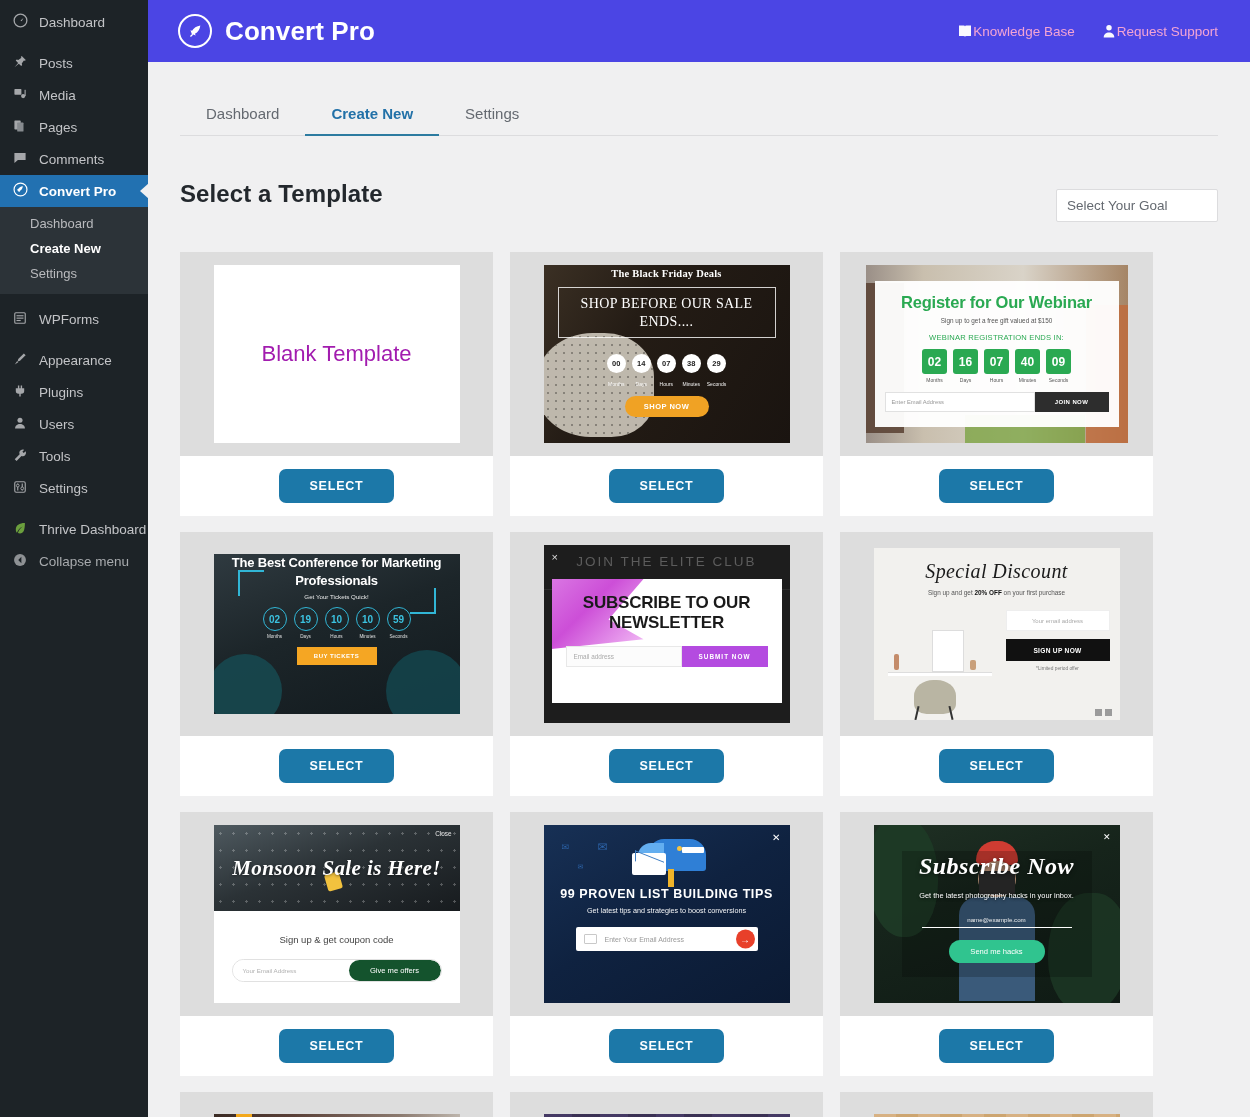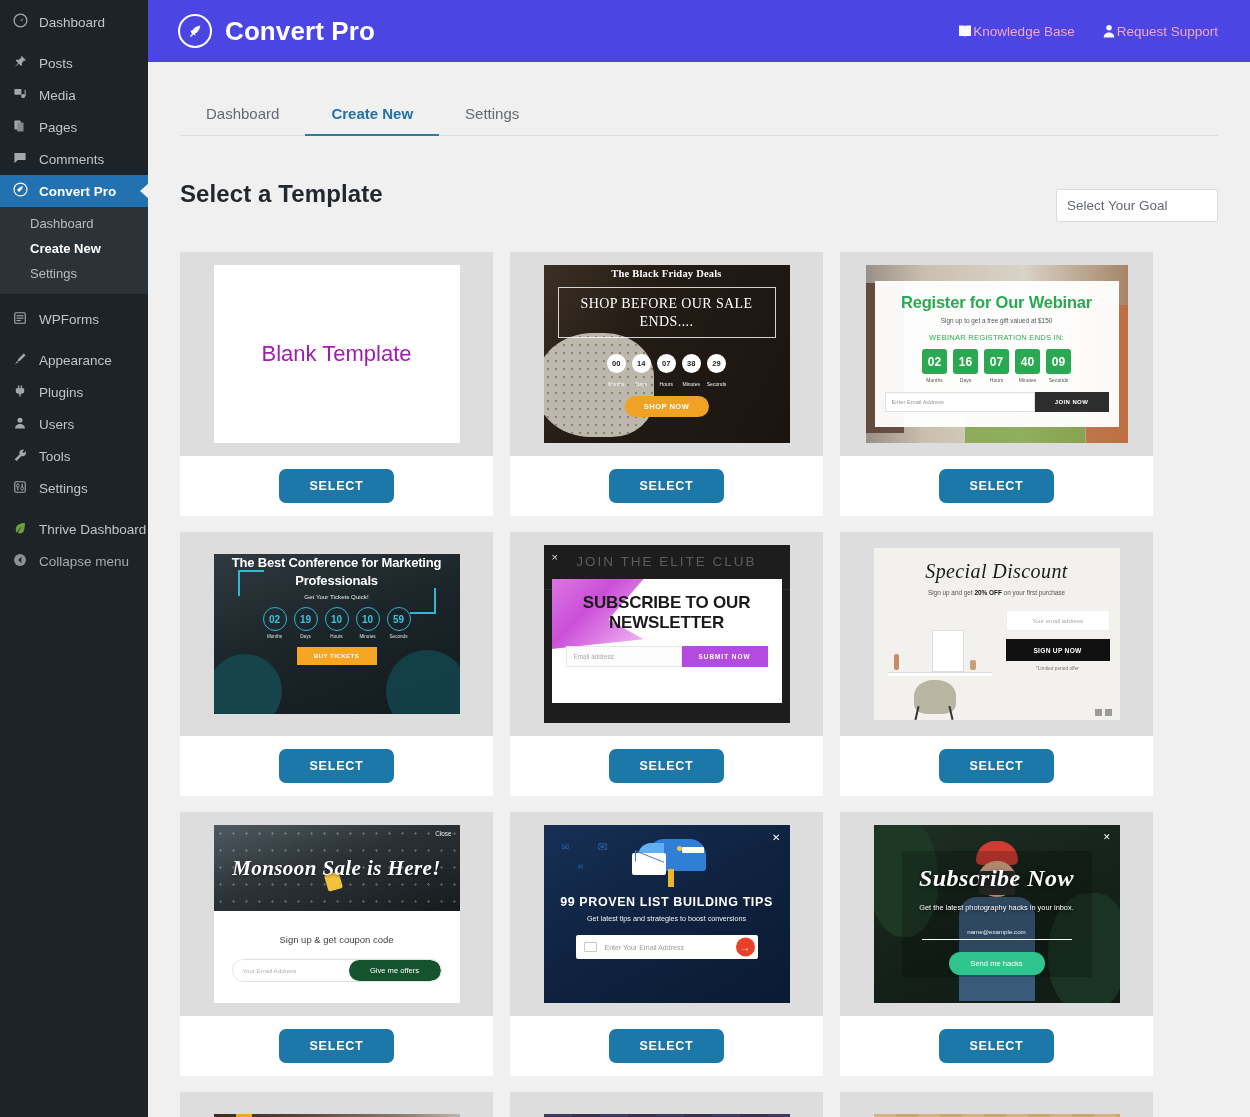--- a/index.html
+++ b/index.html
@@ -320,21 +320,21 @@
   .t-list .e2 { left: 54px; top: 15px; font-size: 12px; }
   .t-list .e3 { left: 34px; top: 38px; font-size: 7px; }
   .t-list .mbx { position: relative; margin: 10px auto 0; width: 82px; height: 52px; }
   .t-list .mbx .body { position: absolute; left: 22px; top: 4px; width: 58px; height: 32px; background: #2f7fd6; border-radius: 16px 16px 3px 3px; }
   .t-list .mbx .lip { position: absolute; left: 12px; top: 8px; width: 26px; height: 28px; background: #63aef0; border-radius: 13px 0 0 3px; }
   .t-list .mbx .flag { position: absolute; right: 4px; top: 12px; width: 22px; height: 6px; background: #fff; border-radius: 1px; }
   .t-list .mbx .dot { position: absolute; right: 26px; top: 11px; width: 5px; height: 5px; background: #f5c342; border-radius: 50%; }
   .t-list .mbx .post { position: absolute; left: 42px; top: 34px; width: 6px; height: 18px; background: #f0b429; }
   .t-list .mbx .letter { position: absolute; left: 6px; top: 18px; width: 34px; height: 22px; background: #fff; border-radius: 2px; }
   .t-list .mbx .letter::after { content: ""; position: absolute; left: 3px; top: 3px; width: 28px; height: 10px; border-top: 1.4px solid #3f7ec4; border-left: 1.4px solid #3f7ec4; transform: skewY(22deg); }
-  .t-list .lh { font-size: 12.5px; font-weight: 700; letter-spacing: .6px; margin-top: 8px; }
+  .t-list .lh { font-size: 12.5px; font-weight: 700; letter-spacing: .6px; }
   .t-list .ls { font-size: 7.2px; margin-top: 5px; opacity: .95; }
   .t-list .lfrm {
     margin: 12px 32px 0; height: 24px; background: #fff; border-radius: 2px;
     display: flex; align-items: center; position: relative; padding-left: 8px;
   }
   .t-list .lfrm .mi { width: 13px; height: 10px; border: 1.3px solid #c9c9c9; border-radius: 1px; }
   .t-list .lfrm .ph { font-size: 7px; color: #9a9a9a; margin-left: 8px; }
   .t-list .lfrm .go {
     position: absolute; right: 3px; top: 50%; transform: translateY(-50%);
     width: 19px; height: 19px; border-radius: 50%; background: #e8402a; color: #fff;
@@ -348,21 +348,21 @@
     color: #fff;
   }
   .t-sub .fir1 { position: absolute; left: -6px; top: -8px; width: 70px; height: 120px; background: #1e3a26; border-radius: 40% 50% 45% 50%; opacity: .95; }
   .t-sub .fir2 { position: absolute; right: -8px; bottom: -10px; width: 80px; height: 120px; background: #1b3523; border-radius: 50% 40% 50% 45%; opacity: .95; }
   .t-sub .person { position: absolute; left: 50%; transform: translateX(-50%); top: 16px; width: 82px; height: 160px; }
   .t-sub .person .hat { position: absolute; left: 50%; transform: translateX(-50%); top: 0; width: 42px; height: 24px; background: #cf3c32; border-radius: 20px 20px 5px 5px; }
   .t-sub .person .face { position: absolute; left: 50%; transform: translateX(-50%); top: 20px; width: 38px; height: 36px; background: #d9ab8c; border-radius: 50%; }
   .t-sub .person .cam { position: absolute; left: 50%; transform: translateX(-50%); top: 30px; width: 36px; height: 24px; background: #2d2d2d; border-radius: 3px; }
   .t-sub .person .body { position: absolute; left: 50%; transform: translateX(-50%); top: 56px; width: 76px; height: 104px; background: #3a5a7a; border-radius: 18px 18px 0 0; }
   .t-sub .ov { position: absolute; left: 28px; right: 28px; top: 26px; bottom: 26px; background: rgba(0,0,0,.2); }
-  .t-sub .inner { position: relative; z-index: 5; padding-top: 40px; }
+  .t-sub .inner { position: relative; z-index: 5; padding-top: 28px; }
   .t-sub .sh {
     font-family: "Liberation Serif", serif; font-style: italic; font-weight: 700;
     font-size: 24px; letter-spacing: .5px; text-shadow: 0 1px 4px rgba(0,0,0,.6);
   }
   .t-sub .ss { font-size: 7.4px; margin-top: 11px; text-shadow: 0 1px 3px rgba(0,0,0,.7); }
   .t-sub .sline { margin: 16px 48px 0; border-bottom: 1.3px solid #fff; padding-bottom: 4px; font-size: 6.2px; color: #efefef; }
   .t-sub .sbtn {
     margin: 12px auto 0; width: 96px; padding: 7px 0; border-radius: 16px;
     background: #30c48f; color: #fff; font-size: 7.6px;
   }

